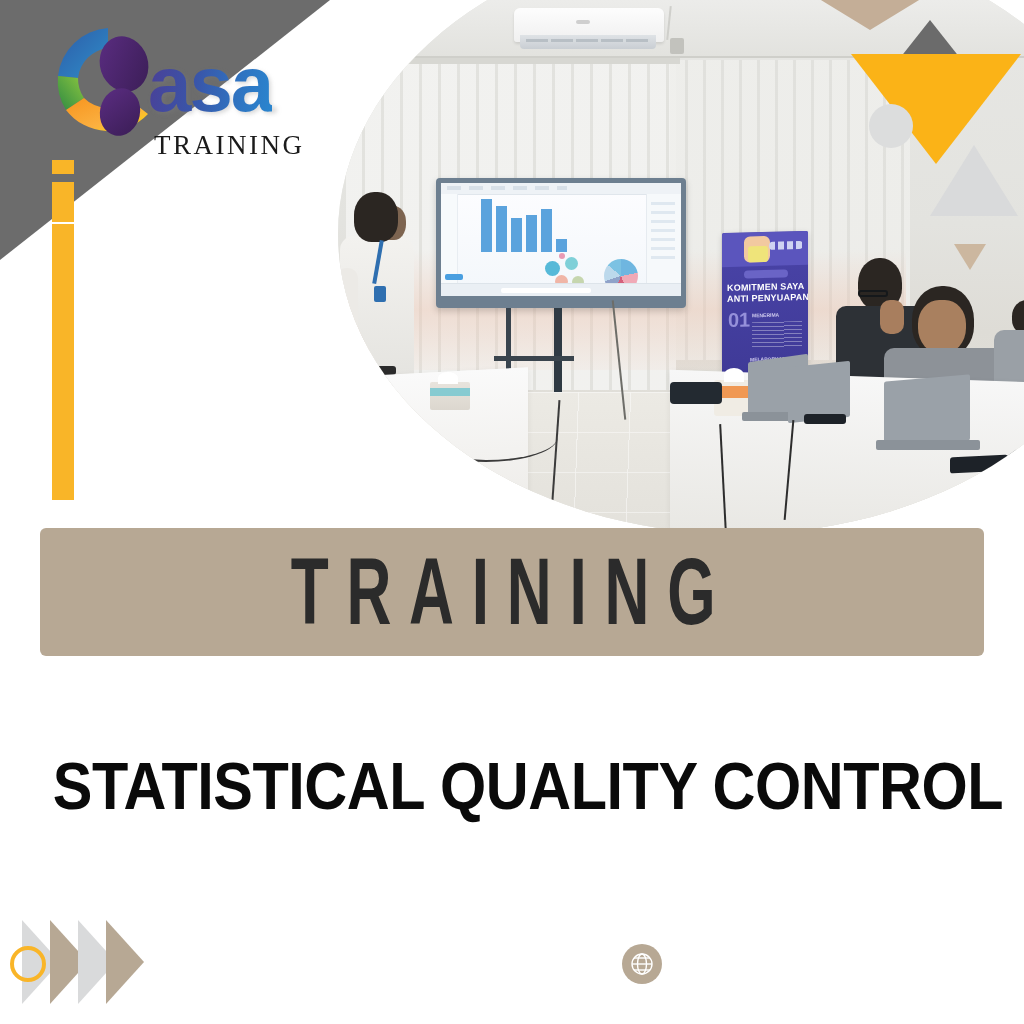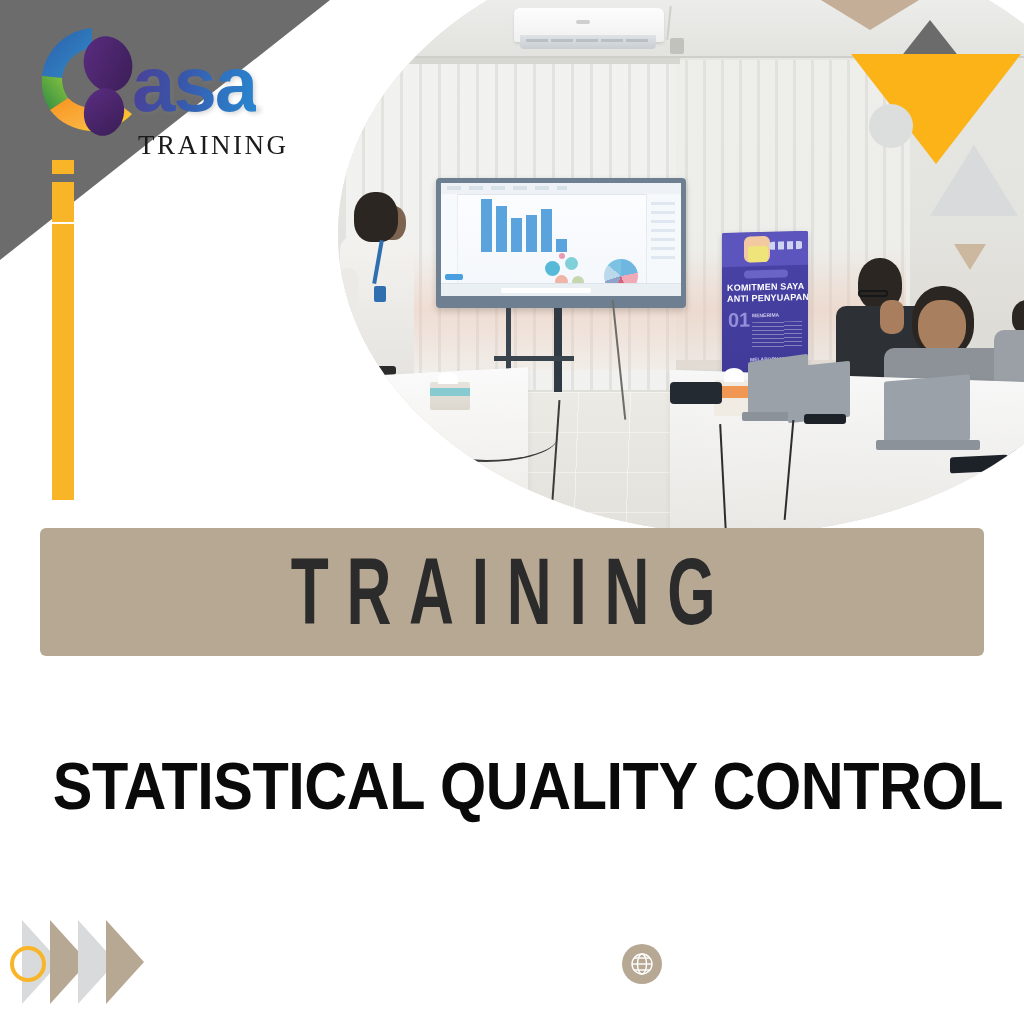--- a/index.html
+++ b/index.html
@@ -146,21 +146,21 @@
     border-left:85px solid transparent;border-right:85px solid transparent;border-top:110px solid #fbb317;}
   .tri-grey{left:881px;top:20px;width:0;height:0;
     border-left:49px solid transparent;border-right:49px solid transparent;border-bottom:62px solid #6b6b6b;}
   .tri-lgrey{left:930px;top:145px;width:0;height:0;
     border-left:44px solid transparent;border-right:44px solid transparent;border-bottom:71px solid #d9dadb;}
   .tri-tan-small{left:954px;top:244px;width:0;height:0;
     border-left:16px solid transparent;border-right:16px solid transparent;border-top:26px solid #ccb79f;}
   .circle-grey{position:absolute;left:869px;top:104px;width:44px;height:44px;border-radius:50%;background:#dcdddd;z-index:5;}
 
   
-  .logo{position:absolute;left:28px;top:18px;z-index:6;width:310px;height:140px;}
+  .logo{position:absolute;left:44px;top:18px;z-index:6;width:310px;height:140px;}
   .logo-mark{position:absolute;left:0;top:0;width:128px;height:128px;}
   .logo-word{position:absolute;left:104px;top:32px;font-size:78px;font-weight:700;line-height:.88;
     letter-spacing:-2px;
     background:linear-gradient(100deg,#4b3f96 0%,#3a54a8 38%,#2f72c0 70%,#2a86cf 100%);
     -webkit-background-clip:text;background-clip:text;color:transparent;
     text-shadow:0 0 0 rgba(0,0,0,0);}
   .logo-word-shadow{position:absolute;left:106px;top:34px;font-size:78px;font-weight:700;line-height:.88;
     letter-spacing:-2px;color:rgba(130,130,130,.30);filter:blur(2px);}
   .logo-sub{position:absolute;left:110px;top:112px;font-family:"Liberation Serif", serif;
     font-size:27px;letter-spacing:2.5px;color:#1b1b1b;}

